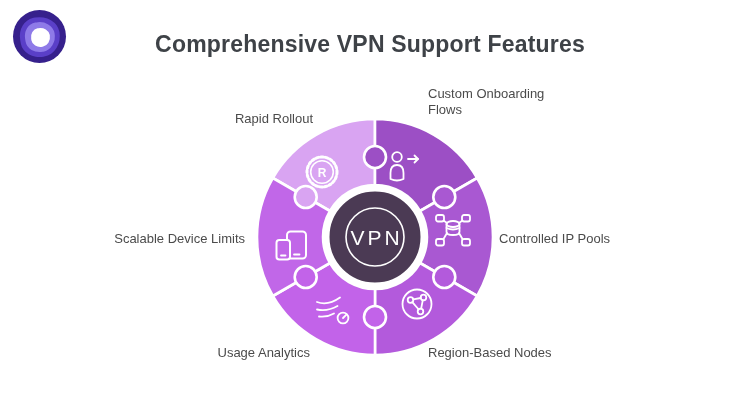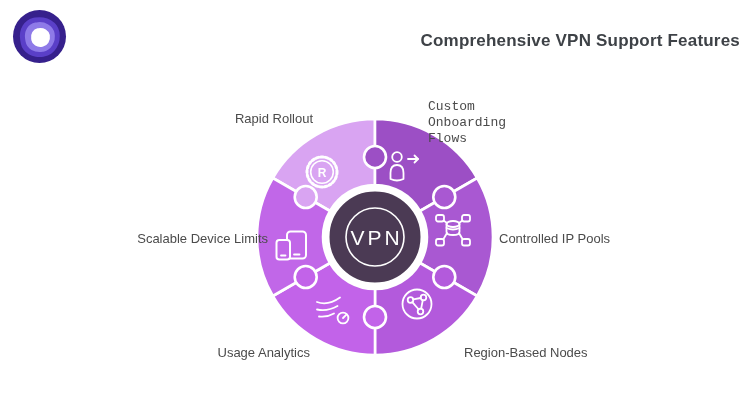--- a/index.html
+++ b/index.html
@@ -20,47 +20,47 @@
   .logo .blob { display: flex; align-items: center; justify-content: center; }
   .blob1 { width: 40px; height: 40px; background: #5A3FC8;
            border-radius: 46% 58% 52% 54% / 52% 50% 58% 46%; transform: rotate(-10deg); }
   .blob2 { width: 30px; height: 30px; background: #8E7AE8;
            border-radius: 46% 58% 52% 54% / 52% 50% 58% 46%; }
   .blob3 { width: 19px; height: 19px; background: #FFFFFF;
            border-radius: 46% 58% 52% 54% / 52% 50% 58% 46%; }
   
   .title {
     position: absolute; left: 0; top: 31px; width: 100%;
-    text-align: right;
-    font-size: 17px; font-weight: bold; letter-spacing: 0.2px;
+    text-align: center;
+    font-size: 23px; font-weight: bold; letter-spacing: 0.2px;
     color: #3e4247;
   }
   
   .wheel { position: absolute; left: 257px; top: 119px; width: 236px; height: 236px; }
   .wheel svg { overflow: visible; display: block; }
   .seg { stroke: #ffffff; stroke-width: 2.6; stroke-linejoin: round; }
   .tab { stroke: #ffffff; stroke-width: 2.6; }
   .icon { stroke: #ffffff; stroke-width: 1.8; fill: none;
           stroke-linecap: round; stroke-linejoin: round; }
   .icon-letter { font-family: "Liberation Sans", sans-serif; font-weight: bold;
                  font-size: 12px; fill: #ffffff; stroke: none; }
   .vpn-text { font-family: "Liberation Sans", sans-serif; font-size: 21px;
               letter-spacing: 3px; fill: #ffffff; }
   
   .seg-label {
     position: absolute;
     font-size: 13px; line-height: 16px; color: #4b4b4b;
     white-space: nowrap;
   }
   .lbl-rapid     { top: 111px; right: 427px; text-align: center; }
-  .lbl-onboard   { top: 99px;  left: 428px;  width: 118px; white-space: normal; font-family: Liberation Mono, monospace; }
+  .lbl-onboard   { top: 86px;  left: 428px;  width: 118px; white-space: normal; }
   .lbl-ippools   { top: 231px; left: 499px; text-align: right; }
-  .lbl-region    { top: 345px; left: 428px; margin-left: 36px; }
+  .lbl-region    { top: 345px; left: 428px; }
   .lbl-usage     { top: 345px; right: 430px; text-align: right; margin-left: 12px; }
-  .lbl-scalable  { top: 231px; right: 472px; text-align: left; }
+  .lbl-scalable  { top: 231px; right: 495px; text-align: left; }
 </style>
 </head>
 <body>
 
 <div class="logo">
   <div class="blob blob1">
     <div class="blob blob2">
       <div class="blob blob3"></div>
     </div>
   </div>

